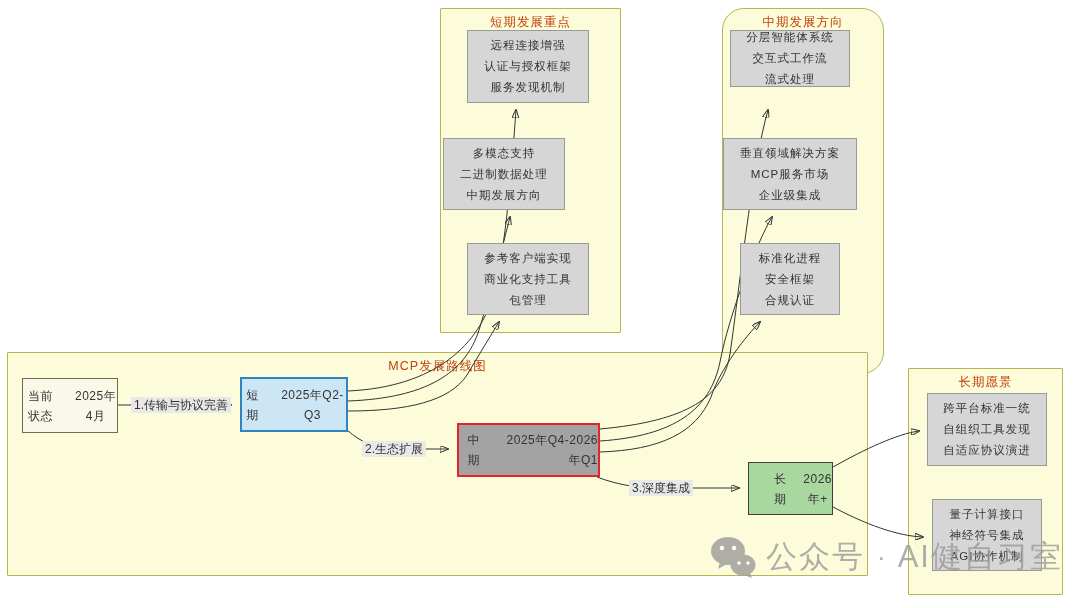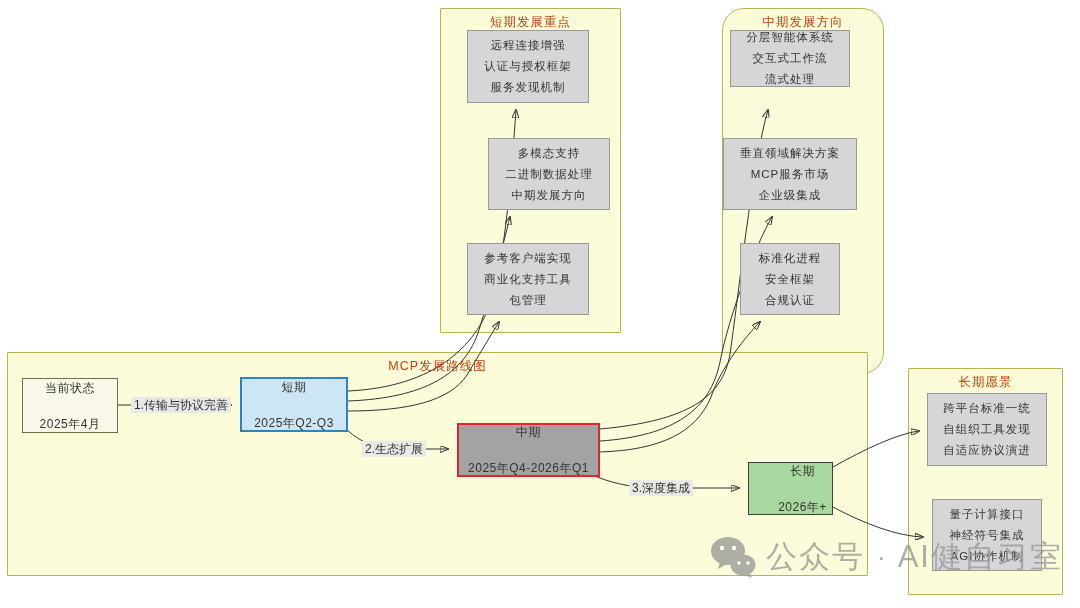--- a/index.html
+++ b/index.html
@@ -33,21 +33,21 @@
     align-items: center; justify-content: center;
     text-align: center;
     font-size: 11.5px; color: #333;
     line-height: 21px;
     letter-spacing: 1px;
     z-index: 3;
   }
   
   .node {
     position: absolute;
-    display: flex; flex-direction: column;
+    display: flex; flex-direction: row;
     align-items: center; justify-content: center;
     text-align: center;
     font-size: 12px; color: #333;
     line-height: 20px;
     letter-spacing: 0.5px;
     z-index: 3;
     gap: 16px;
   }
   .node-current { background: #faf8e8; border: 1.5px solid #6f6f46; }
   .node-short   { background: #cde6f5; border: 2px solid #2e83c0; }
@@ -119,21 +119,21 @@
     <path d="M600,452 C660,450 696,433 711,397 C721,367 747,335 760,322" marker-end="url(#arrow)"></path>
     <path d="M833,467 C865,449 897,434 919,431" marker-end="url(#arrow)"></path>
     <path d="M833,507 C865,524 897,536 923,537" marker-end="url(#arrow)"></path>
   </svg>
 
   <div class="gbox" style="left:467px; top:30px; width:122px; height:73px;">
     <div>远程连接增强</div>
     <div>认证与授权框架</div>
     <div>服务发现机制</div>
   </div>
-  <div class="gbox" style="left:488px; top:138px; width:122px; height:72px;">
+  <div class="gbox" style="left:443px; top:138px; width:122px; height:72px;">
     <div>多模态支持</div>
     <div>二进制数据处理</div>
     <div>中期发展方向</div>
   </div>
   <div class="gbox" style="left:467px; top:243px; width:122px; height:72px;">
     <div>参考客户端实现</div>
     <div>商业化支持工具</div>
     <div>包管理</div>
   </div>
 

